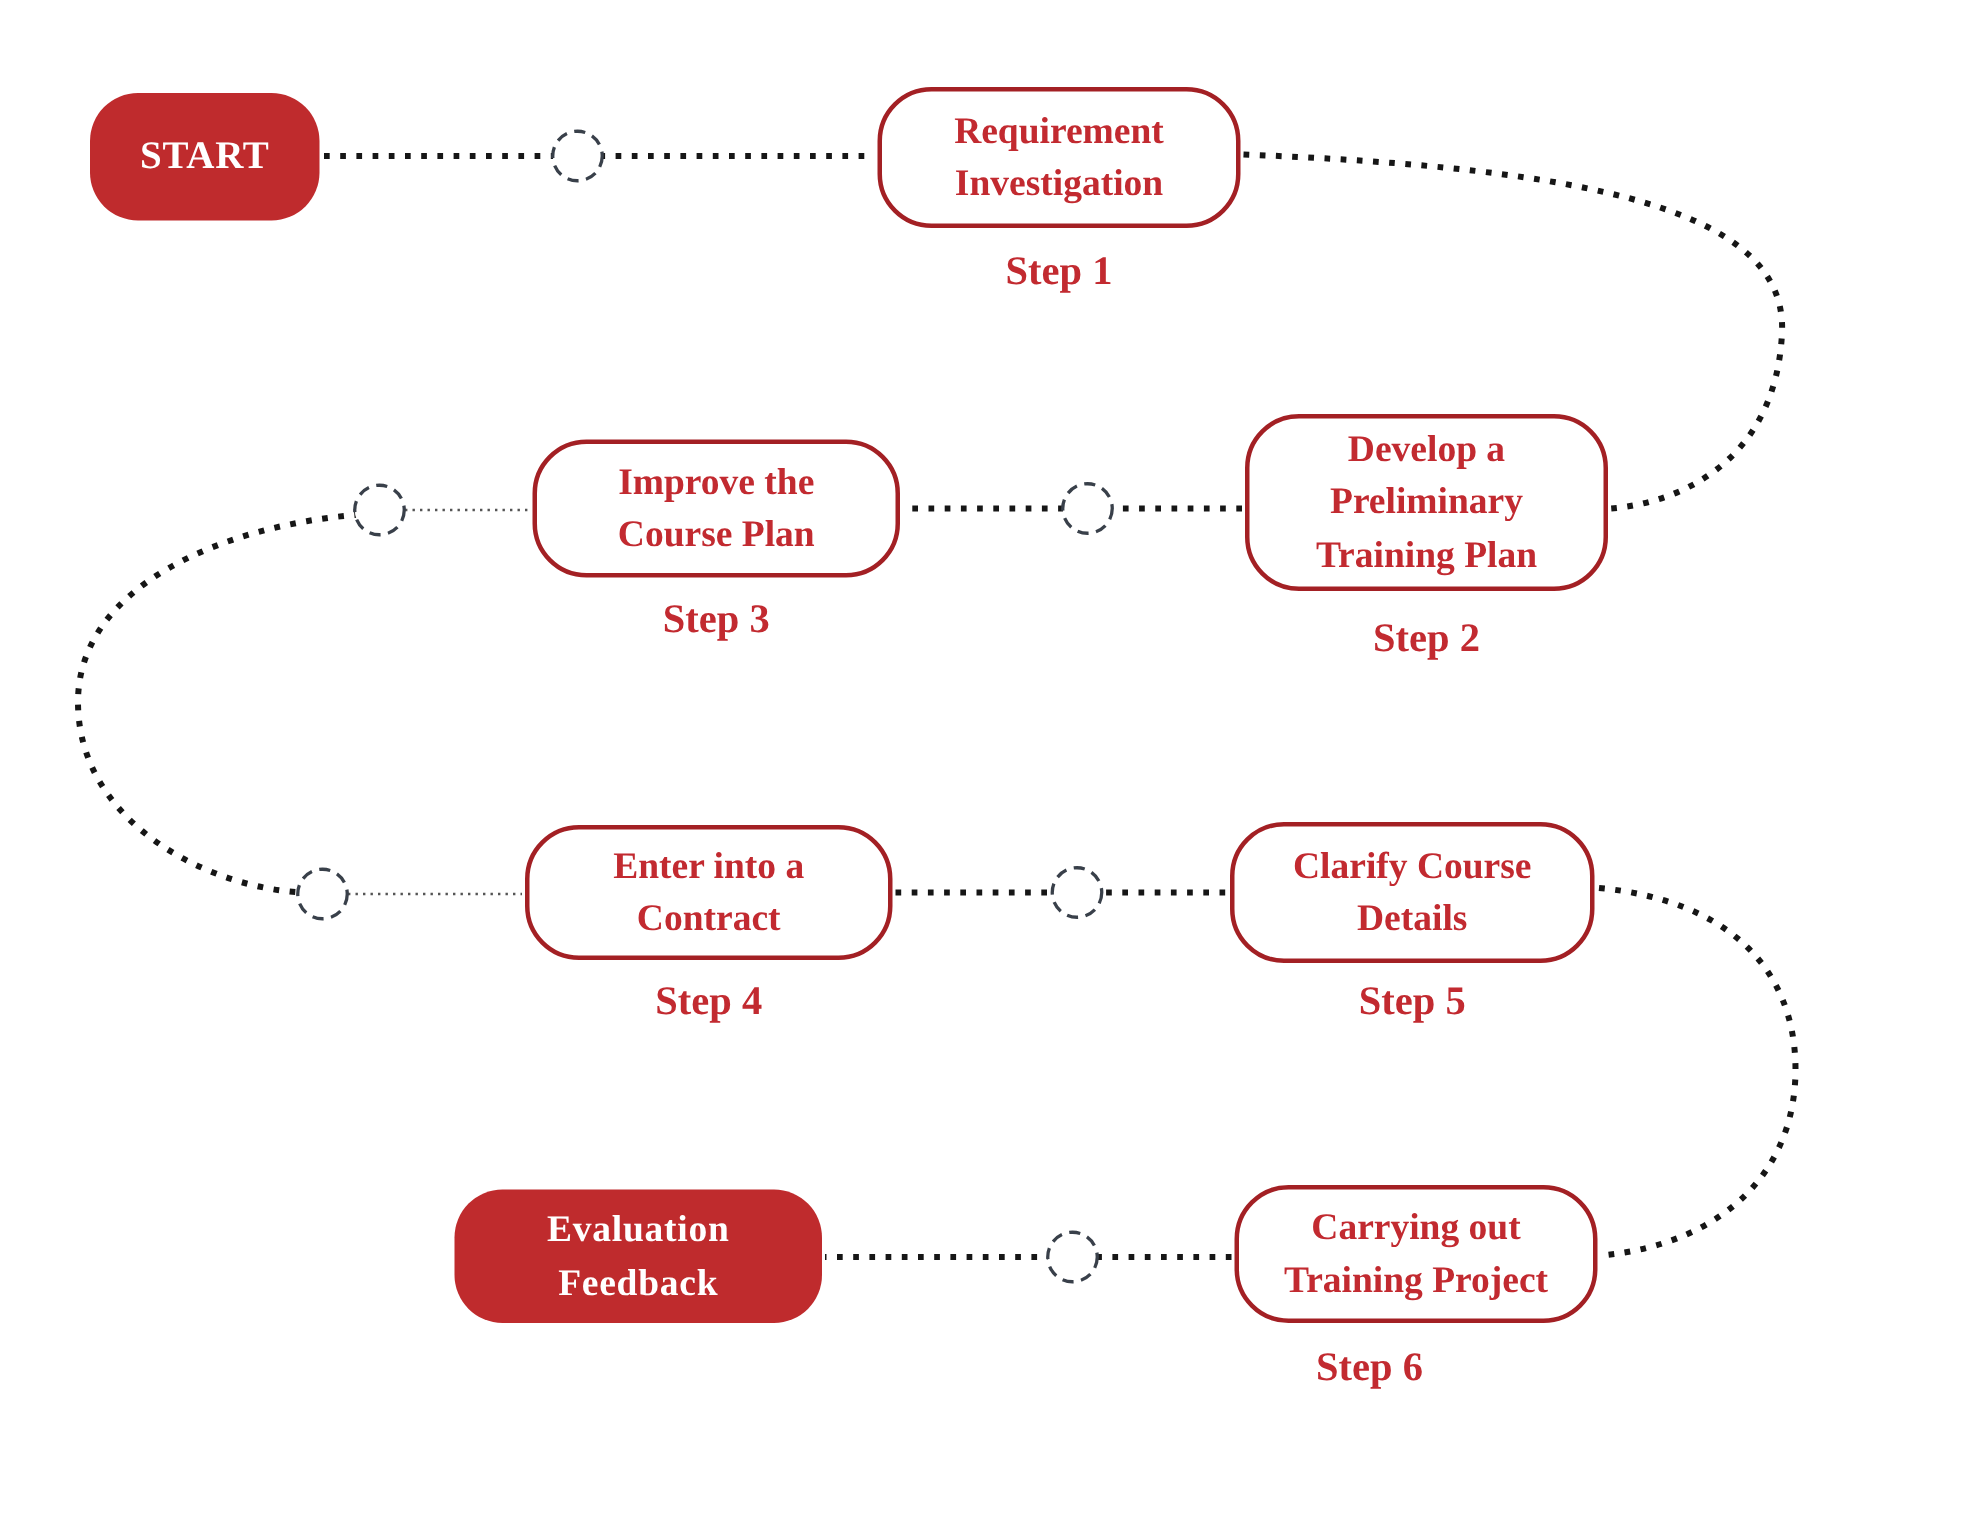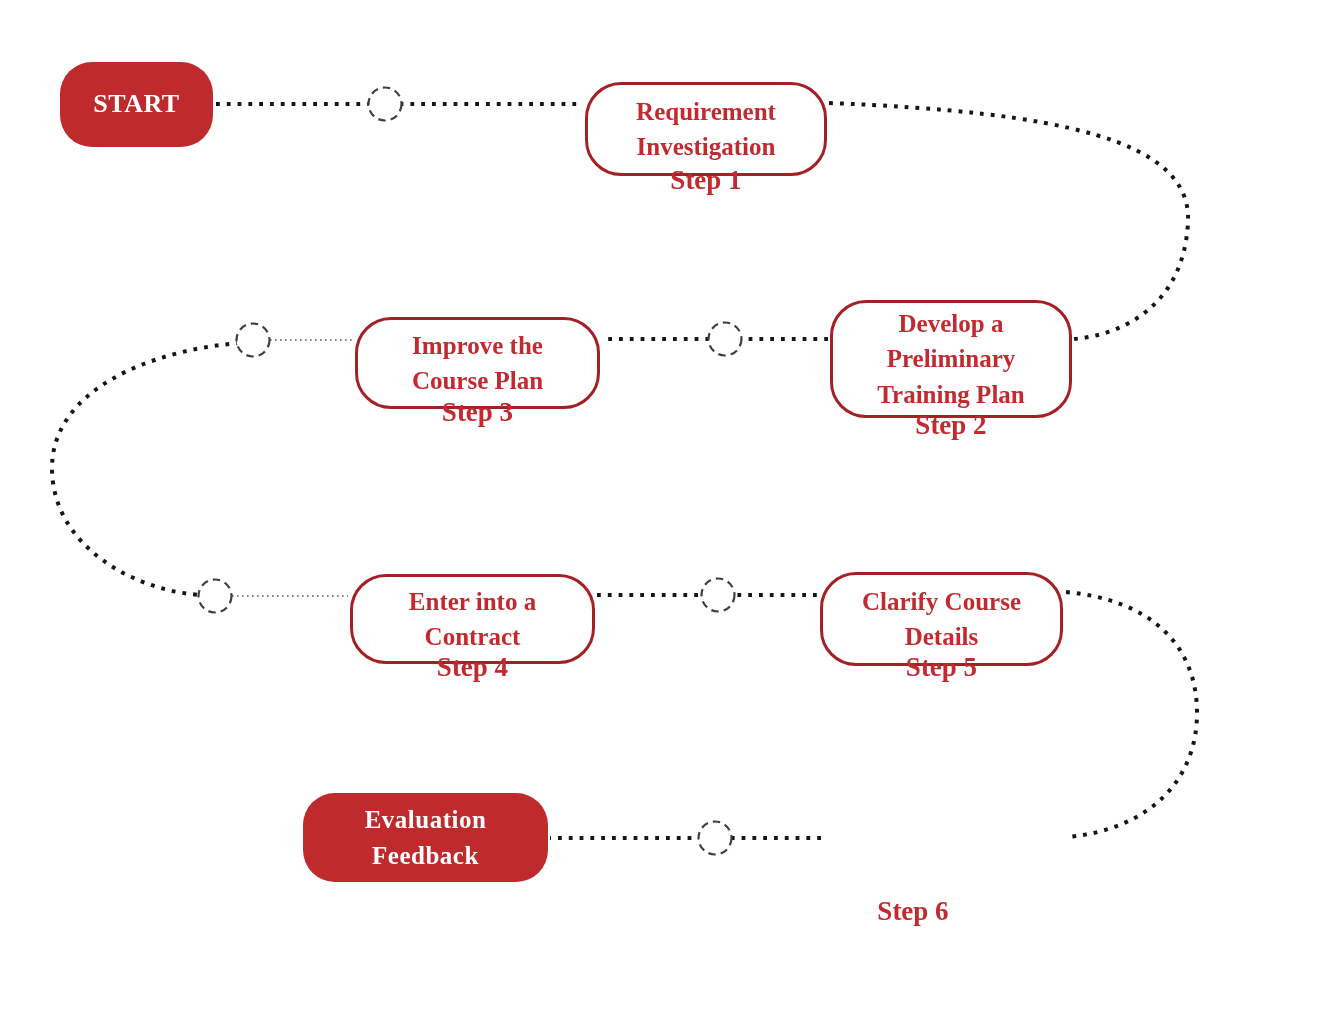--- a/index.html
+++ b/index.html
@@ -52,21 +52,20 @@
     font-size:25px;
     line-height:1.42;
     white-space:pre-line;
     box-sizing:border-box;
   }
   .node.outline{
     background:#ffffff;
     border:3.5px solid var(--border-red);
     color:var(--text-red);
     border-radius:36px;
-    margin-top:24px;
   }
   .node.filled{
     background:var(--fill-red);
     color:#ffffff;
     border-radius:32px;
     letter-spacing:0.5px;
   }
   .step-label{
     position:absolute;
     text-align:center;
@@ -140,18 +139,20 @@
   <div class="step-label" id="label-step3">Step 3</div>
 
   <div class="node outline" id="node-step4">Enter into a
 Contract</div>
   <div class="step-label" id="label-step4">Step 4</div>
 
   <div class="node outline" id="node-step5">Clarify Course
 Details</div>
   <div class="step-label" id="label-step5">Step 5</div>
 
+  <div class="node outline" id="node-step6">Carrying out
+Training Project</div>
   <div class="step-label" id="label-step6">Step 6</div>
 
   <div class="node filled" id="node-step7">Evaluation
 Feedback</div>
 
 </div>
 
 </body></html>

